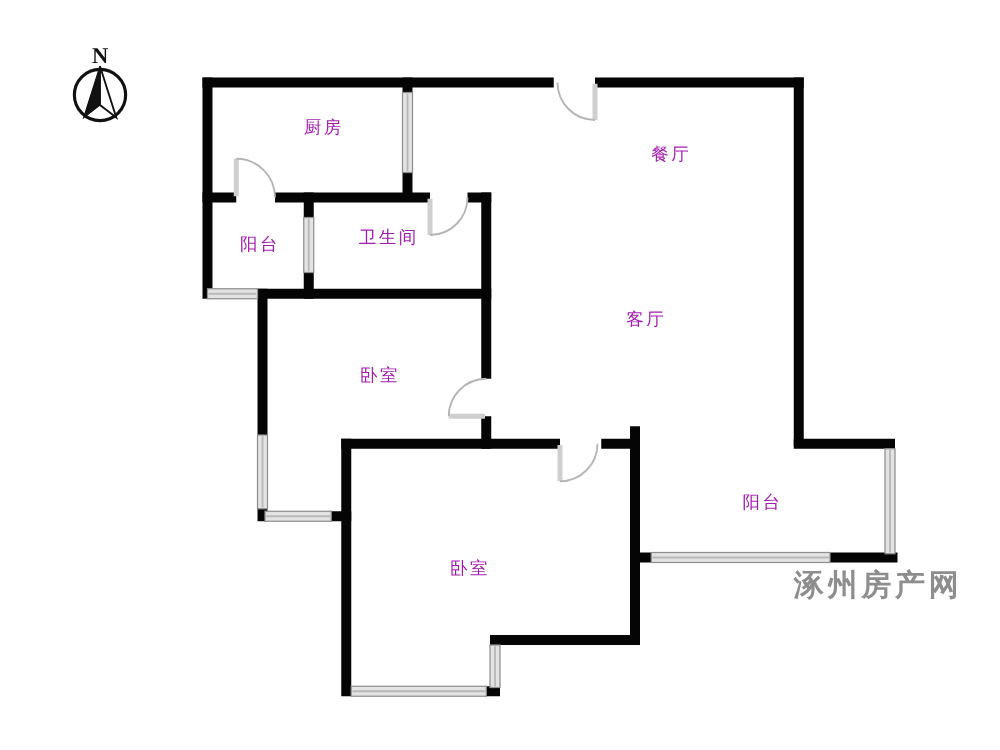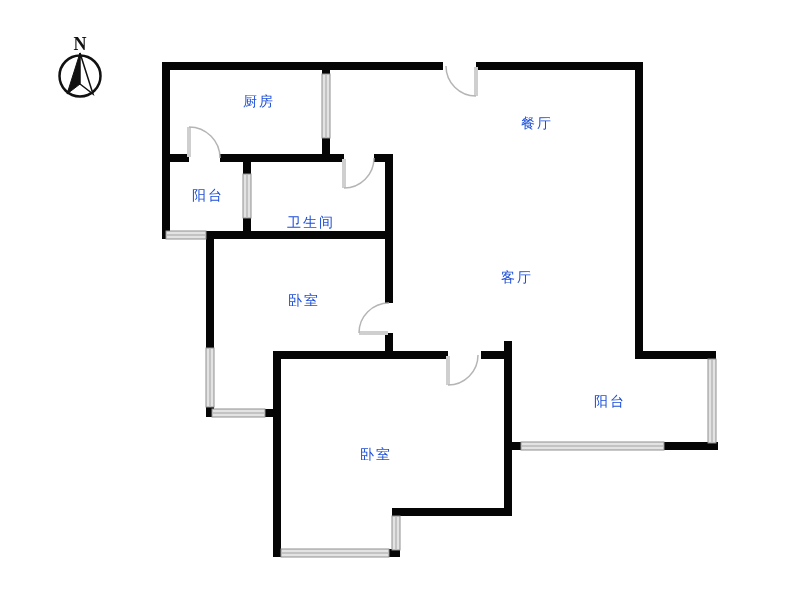--- a/index.html
+++ b/index.html
@@ -3,28 +3,28 @@
 <meta charset="utf-8">
 <style>
   html,body{margin:0;padding:0;background:#fff;}
   #stage{
     position:relative;width:800px;height:600px;background:#fff;overflow:hidden;
     font-family:"DejaVu Sans","Liberation Sans",sans-serif;
   }
   #plan-svg{position:absolute;left:0;top:0;}
   .room-label{
     position:absolute;transform:translate(-50%,-50%);
-    font-size:14px;color:#1d4ed8;letter-spacing:2px;white-space:nowrap;
+    font-size:14px;color:#a21caf;letter-spacing:2px;white-space:nowrap;
   }
   .lbl-kitchen{left:259px;top:102px;}
   .lbl-dining{left:517px;top:124px;margin-left:20px;}
   .lbl-balcony-north{left:208px;top:196px;}
-  .lbl-bathroom{left:311px;top:190px;margin-top:33px;}
+  .lbl-bathroom{left:311px;top:190px;}
   .lbl-bedroom-west{left:304px;top:301px;}
-  .lbl-living{left:517px;top:278px;}
+  .lbl-living{left:517px;top:256px;}
   .lbl-balcony-south{left:610px;top:402px;}
   .lbl-bedroom-south{left:376px;top:455px;}
   .compass-n{
     position:absolute;left:80px;top:34px;transform:translateX(-50%);
     font-family:"Liberation Serif","DejaVu Serif",serif;
     font-weight:bold;font-size:18px;color:#111;
   }
   #watermark{
     position:absolute;top:456px;right:30px;text-align:center;
     color:#8e8e8e;font-weight:bold;line-height:1.05;
@@ -139,15 +139,16 @@
   <div class="room-label lbl-balcony-north">阳台</div>
   <div class="room-label lbl-bathroom">卫生间</div>
   <div class="room-label lbl-bedroom-west">卧室</div>
   <div class="room-label lbl-living">客厅</div>
   <div class="room-label lbl-balcony-south">阳台</div>
   <div class="room-label lbl-bedroom-south">卧室</div>
 
   <div class="compass-n">N</div>
 
   <div id="watermark">
+    <div class="wm-line1">涿州房产网</div>
   </div>
 
 </div>
 
 </body></html>

